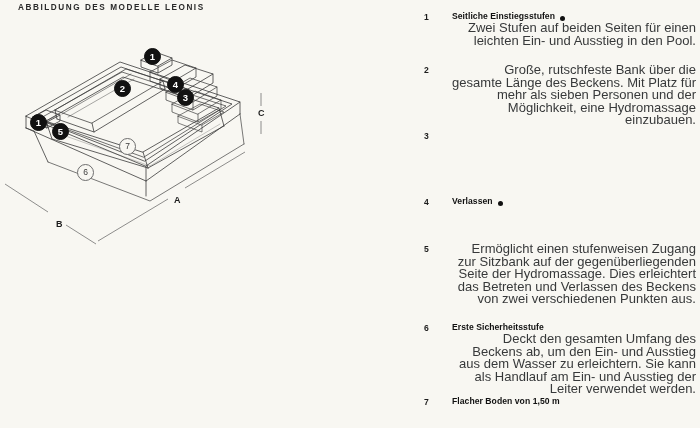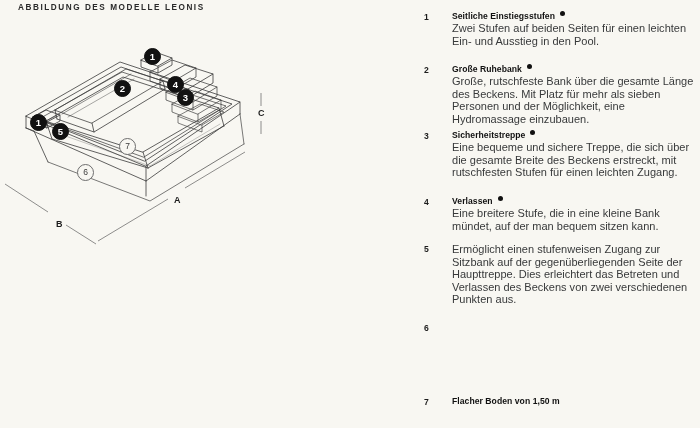--- a/index.html
+++ b/index.html
@@ -102,44 +102,45 @@
     font-size: 8.6px;
     font-weight: 700;
     color: #1c1c1c;
     padding-top: .5px;
   }
   .legend-body {
     flex: 1 1 auto;
   }
   .legend-title-row {
     display: flex;
-    align-items: flex-start;
+    align-items: flex-end;
     gap: 5px;
     margin-bottom: 1px;
   }
   .legend-title {
     font-size: 8.6px;
     font-weight: 700;
     color: #111111;
     letter-spacing: .05px;
     white-space: nowrap;
   }
   .legend-dot {
     width: 5px;
     height: 5px;
     border-radius: 50%;
     background: #111111;
     display: inline-block;
     flex: 0 0 5px;
   }
   .legend-desc {
-    font-size: 11px;
+    font-size: 13px;
     line-height: 12.6px;
     color: #37393a;
     letter-spacing: .01px;
+    text-align: right;
   }
 </style>
 </head>
 <body>
 
 <div id="page">
 
   <div id="figure-panel">
 
     <div id="figure-title">ABBILDUNG DES MODELLE LEONIS</div>
@@ -255,59 +256,54 @@
           <span class="legend-title">Seitliche Einstiegsstufen</span>
           <span class="legend-dot"></span>
         </div>
         <div class="legend-desc">Zwei Stufen auf beiden Seiten für einen leichten Ein- und Ausstieg in den Pool.</div>
       </div>
     </div>
 
     <div class="legend-item" style="top:64px;">
       <div class="legend-num">2</div>
       <div class="legend-body">
-        <div class="legend-title-row">
-          <span class="legend-title">Große Ruhebank</span>
-          <span class="legend-dot"></span>
-        </div>
         <div class="legend-desc">Große, rutschfeste Bank über die gesamte Länge des Beckens. Mit Platz für mehr als sieben Personen und der Möglichkeit, eine Hydromassage einzubauen.</div>
       </div>
     </div>
 
     <div class="legend-item" style="top:130px;">
       <div class="legend-num">3</div>
-      <div class="legend-body">
-        <div class="legend-title-row">
-          <span class="legend-title">Sicherheitstreppe</span>
-          <span class="legend-dot"></span>
-        </div>
-        <div class="legend-desc">Eine bequeme und sichere Treppe, die sich über die gesamte Breite des Beckens erstreckt, mit rutschfesten Stufen für einen leichten Zugang.</div>
-      </div>
     </div>
 
     <div class="legend-item" style="top:196px;">
       <div class="legend-num">4</div>
       <div class="legend-body">
         <div class="legend-title-row">
           <span class="legend-title">Verlassen</span>
           <span class="legend-dot"></span>
         </div>
-        <div class="legend-desc">Eine breitere Stufe, die in eine kleine Bank mündet, auf der man bequem sitzen kann.</div>
       </div>
     </div>
 
     <div class="legend-item" style="top:243px;">
       <div class="legend-num">5</div>
       <div class="legend-body">
-        <div class="legend-desc">Ermöglicht einen stufenweisen Zugang zur Sitzbank auf der gegenüberliegenden Seite der Haupttreppe. Dies erleichtert das Betreten und Verlassen des Beckens von zwei verschiedenen Punkten aus.</div>
+        <div class="legend-desc">Ermöglicht einen stufenweisen Zugang zur Sitzbank auf der gegenüberliegenden Seite der Hydromassage. Dies erleichtert das Betreten und Verlassen des Beckens von zwei verschiedenen Punkten aus.</div>
       </div>
     </div>
 
     <div class="legend-item" style="top:322px;">
       <div class="legend-num">6</div>
+      <div class="legend-body">
+        <div class="legend-title-row">
+          <span class="legend-title">Erste Sicherheitsstufe</span>
+
+        </div>
+        <div class="legend-desc">Deckt den gesamten Umfang des Beckens ab, um den Ein- und Ausstieg aus dem Wasser zu erleichtern. Sie kann als Handlauf am Ein- und Ausstieg der Leiter verwendet werden.</div>
+      </div>
     </div>
 
     <div class="legend-item" style="top:396px;">
       <div class="legend-num">7</div>
       <div class="legend-body">
         <div class="legend-title-row">
           <span class="legend-title">Flacher Boden von 1,50 m</span>
 
         </div>
       </div>

